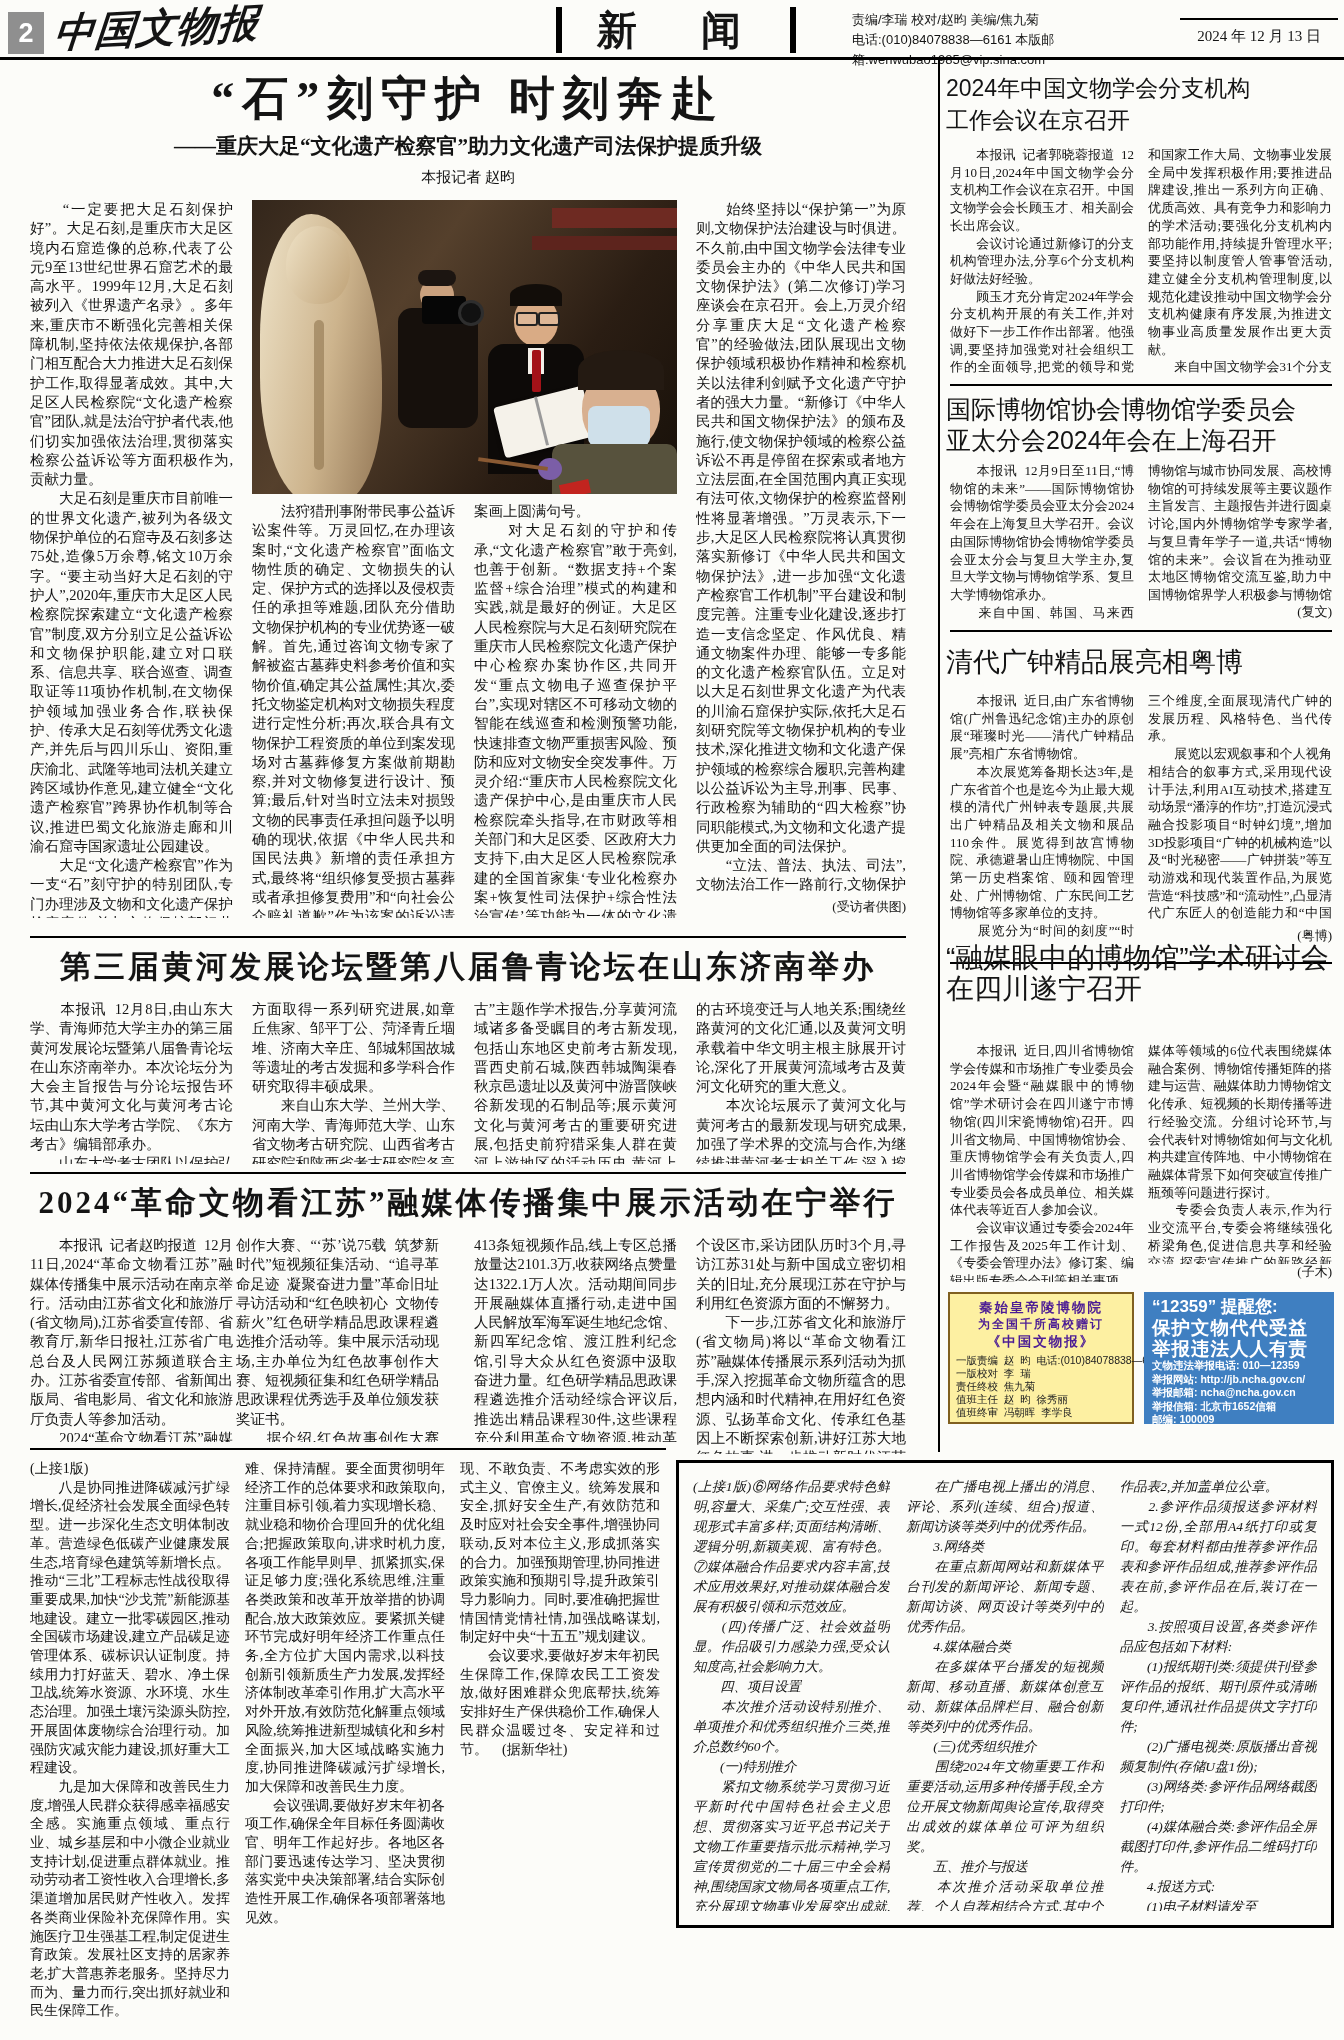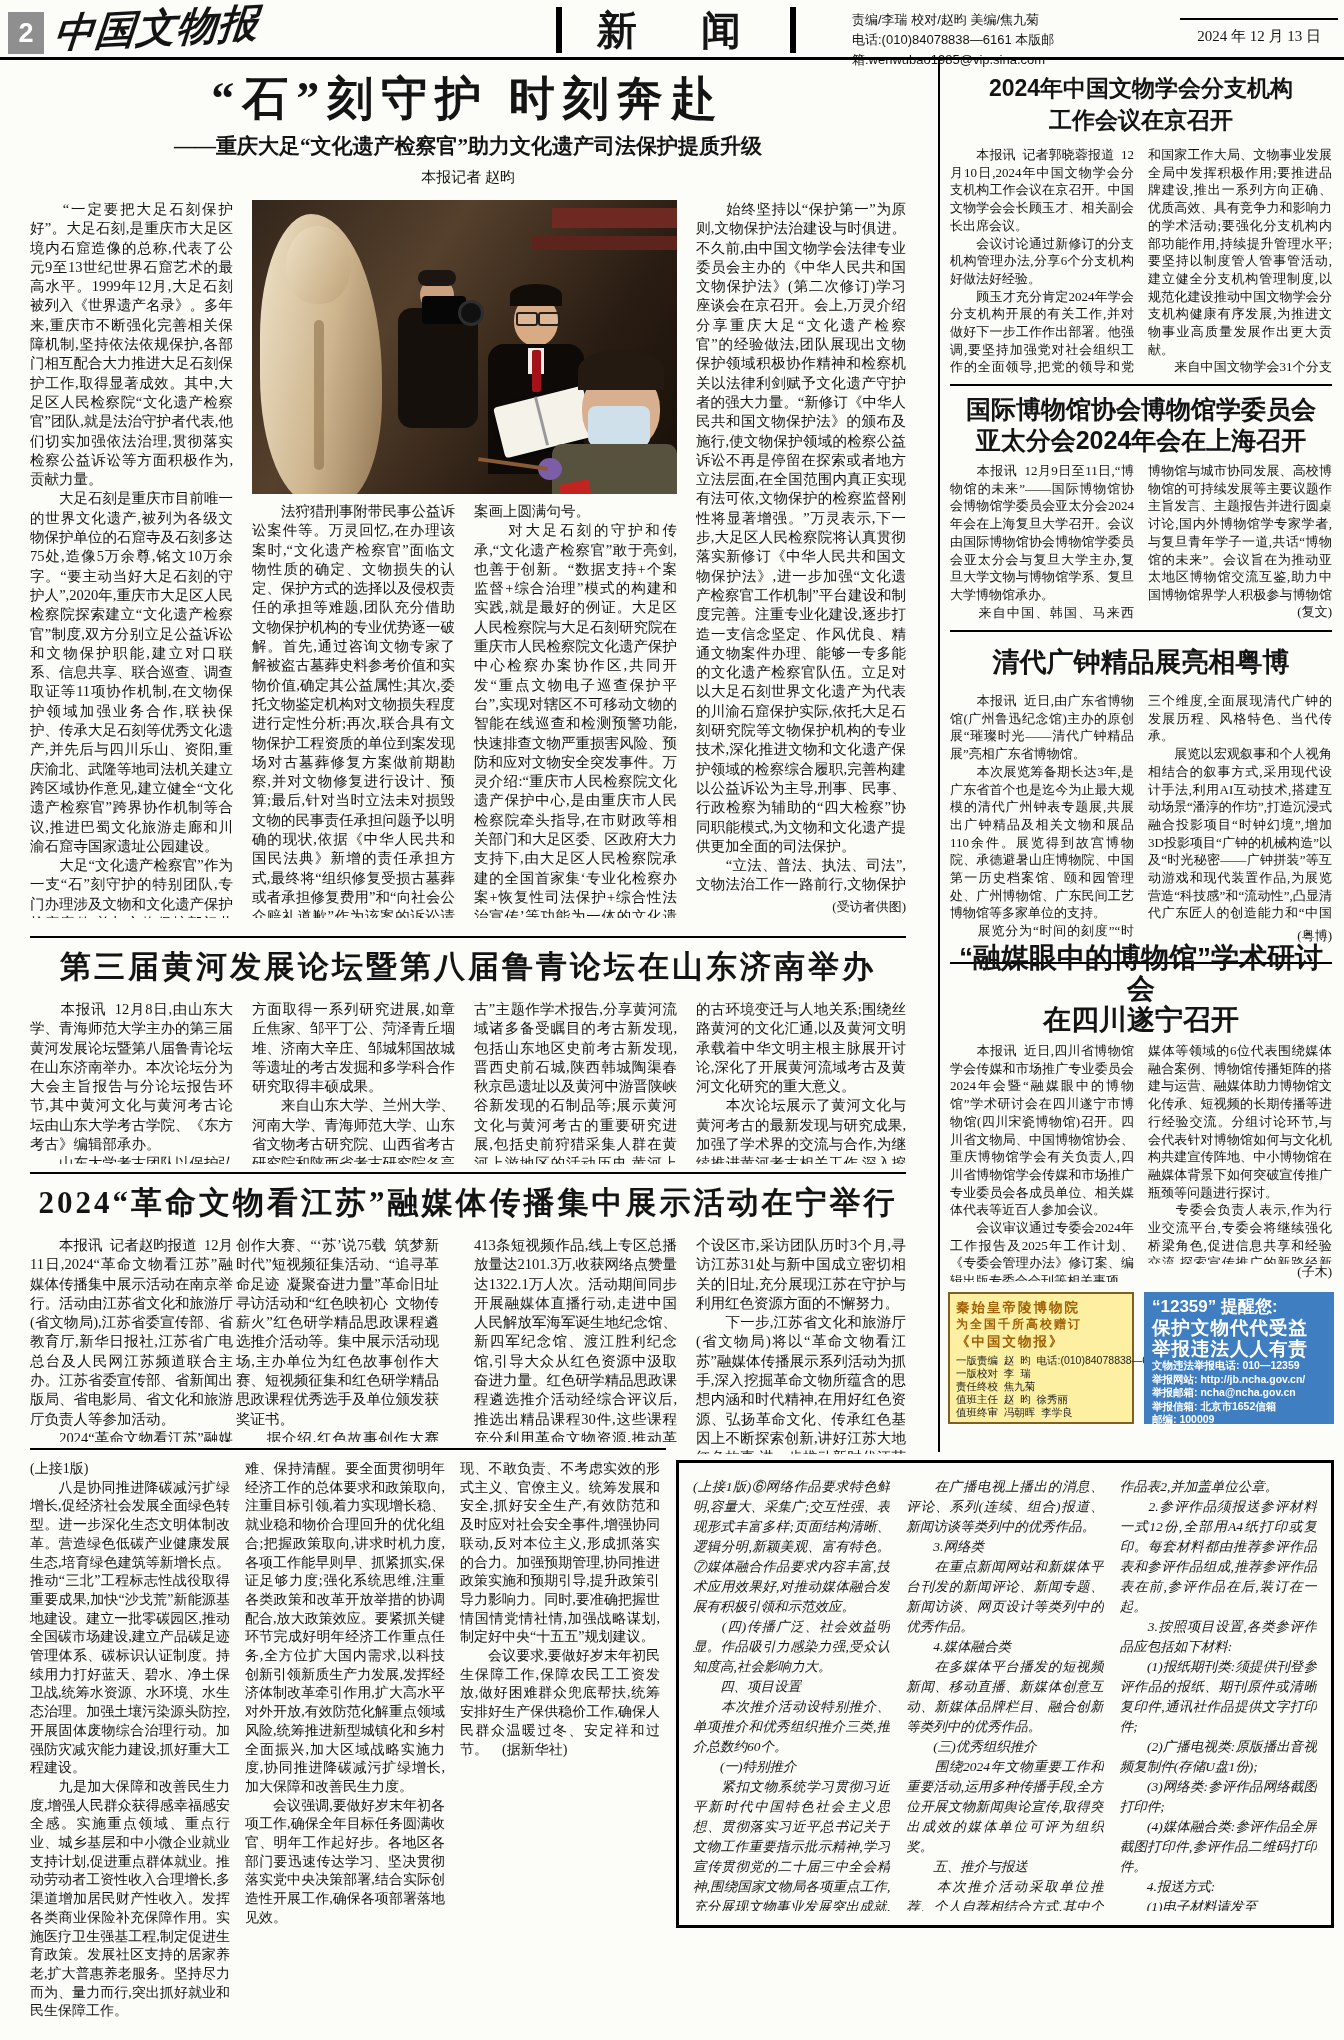--- a/index.html
+++ b/index.html
@@ -24,32 +24,32 @@
   .bodytxt{font-size:14.5px;line-height:19.3px;}
   .sbtxt{font-size:13px;line-height:17.7px;}
   .bottxt{font-size:14px;line-height:18.7px;}
   .boxtxt{font-size:13.5px;line-height:20px;font-style:italic;}
   .rule{position:absolute;background:#000;}
   
   .h1main{left:30px;top:70px;width:876px;text-align:center;font:bold 46px/58px "Liberation Serif",serif;letter-spacing:8px;}
   .h1sub{left:30px;top:132px;width:876px;text-align:center;font:bold 21px/28px "Liberation Serif",serif;}
   .h1by{left:30px;top:166px;width:876px;text-align:center;font:15px/22px "Liberation Serif",serif;}
   .h2{position:absolute;text-align:center;font:bold 31px/42px "Liberation Serif",serif;letter-spacing:3px;}
-  .sbh{position:absolute;left:946px;width:390px;text-align:center;font-weight:bold;
+  .sbh{position:absolute;left:946px;width:390px;font-weight:normal;
        font-family:"Liberation Sans",sans-serif;white-space:pre-line;}
   .sign{position:absolute;width:130px;text-align:right;font:13px/16px "Liberation Serif",serif;}
   
   .photo{left:252px;top:200px;width:425px;height:294px;overflow:hidden;
          background:linear-gradient(125deg,#33261b 0%,#55402c 35%,#2a1d13 70%,#171009 100%);}
   .ph{position:absolute;}
   .credit{left:756px;top:899px;width:150px;text-align:right;font:13px/16px "Liberation Serif",serif;}
   
   .yellowbox{left:948px;top:1292px;width:186px;height:132px;background:#fdf0a2;border:2px solid #806020;
              box-sizing:border-box;padding:5px 6px;}
-  .ylw-line{color:#a16207;font:bold 13.5px/17px "Liberation Sans",sans-serif;letter-spacing:2px;}
+  .ylw-line{color:#4c1d95;font:bold 13.5px/17px "Liberation Sans",sans-serif;text-align:center;letter-spacing:2px;}
   .ylw-staff{color:#222;font:10.5px/13px "Liberation Sans",sans-serif;white-space:pre;}
   .bluebox{left:1144px;top:1292px;width:190px;height:132px;background:#3f7fc1;color:#fff;
            box-sizing:border-box;padding:5px 8px;}
   .blu-t1{font:bold 17px/20px "Liberation Sans",sans-serif;}
   .blu-t2{font:bold 18.5px/21px "Liberation Sans",sans-serif;letter-spacing:1px;}
   .blu-d{font:bold 10.5px/13.5px "Liberation Sans",sans-serif;}
   
   .noticebox{left:676px;top:1460px;width:658px;height:468px;border:3px solid #000;box-sizing:border-box;
              padding:14px 14px;display:flex;gap:16px;}
   .ncol{flex:1 1 0;overflow:hidden;text-align:justify;white-space:pre-wrap;

